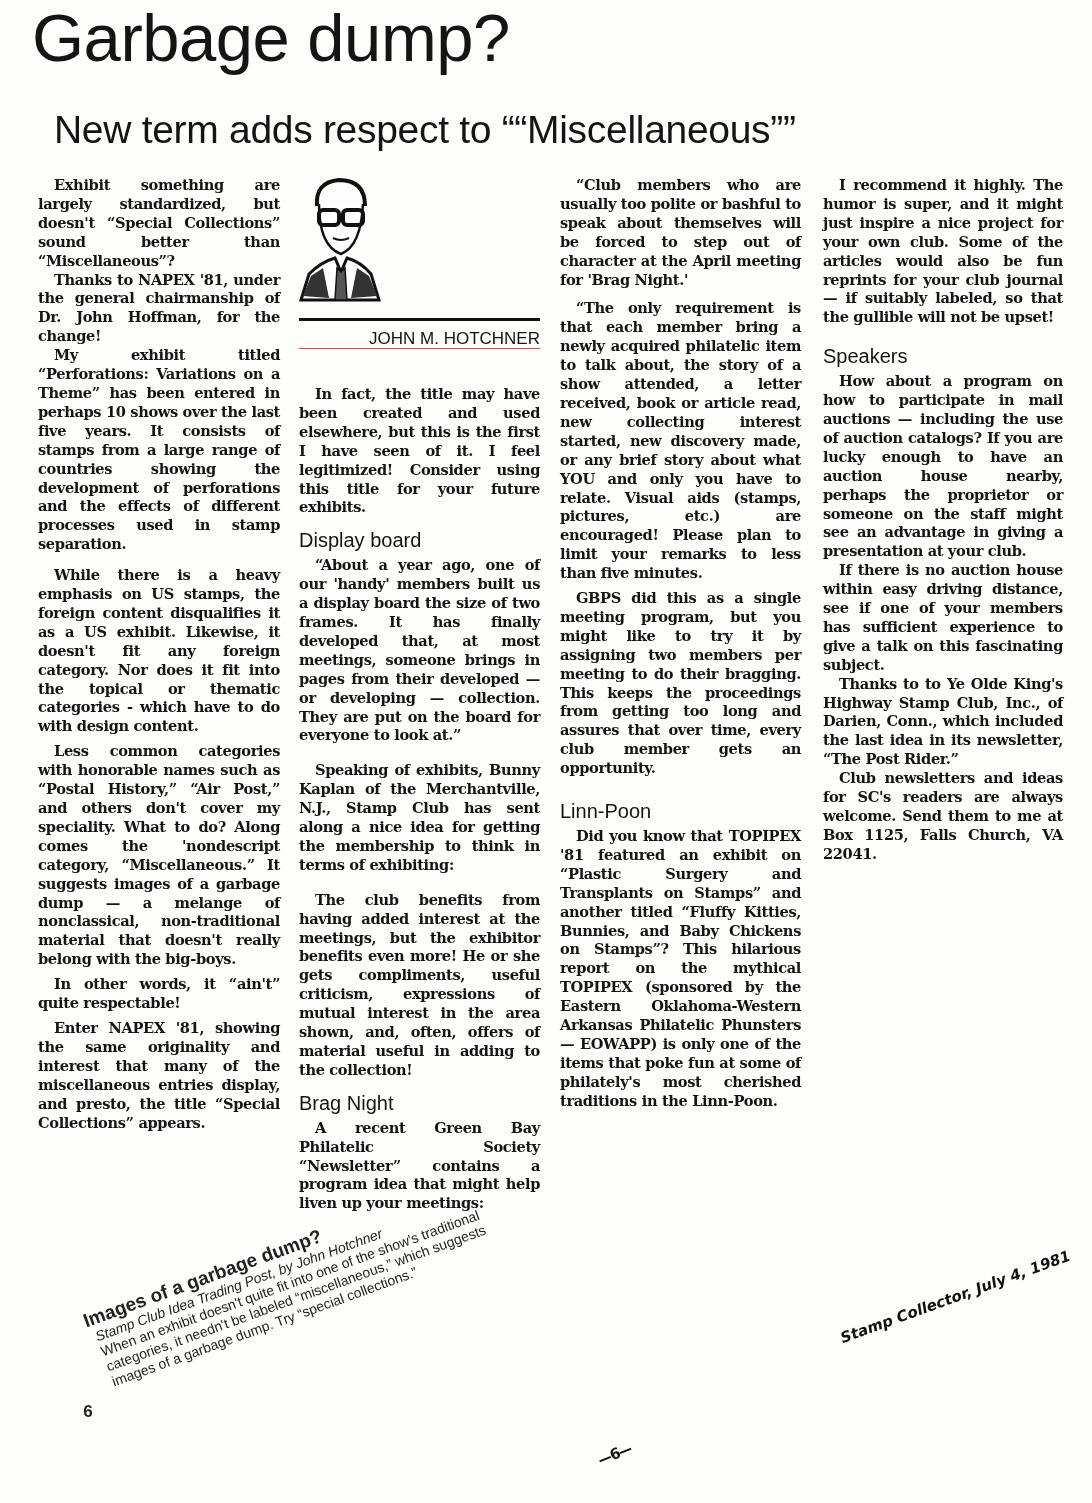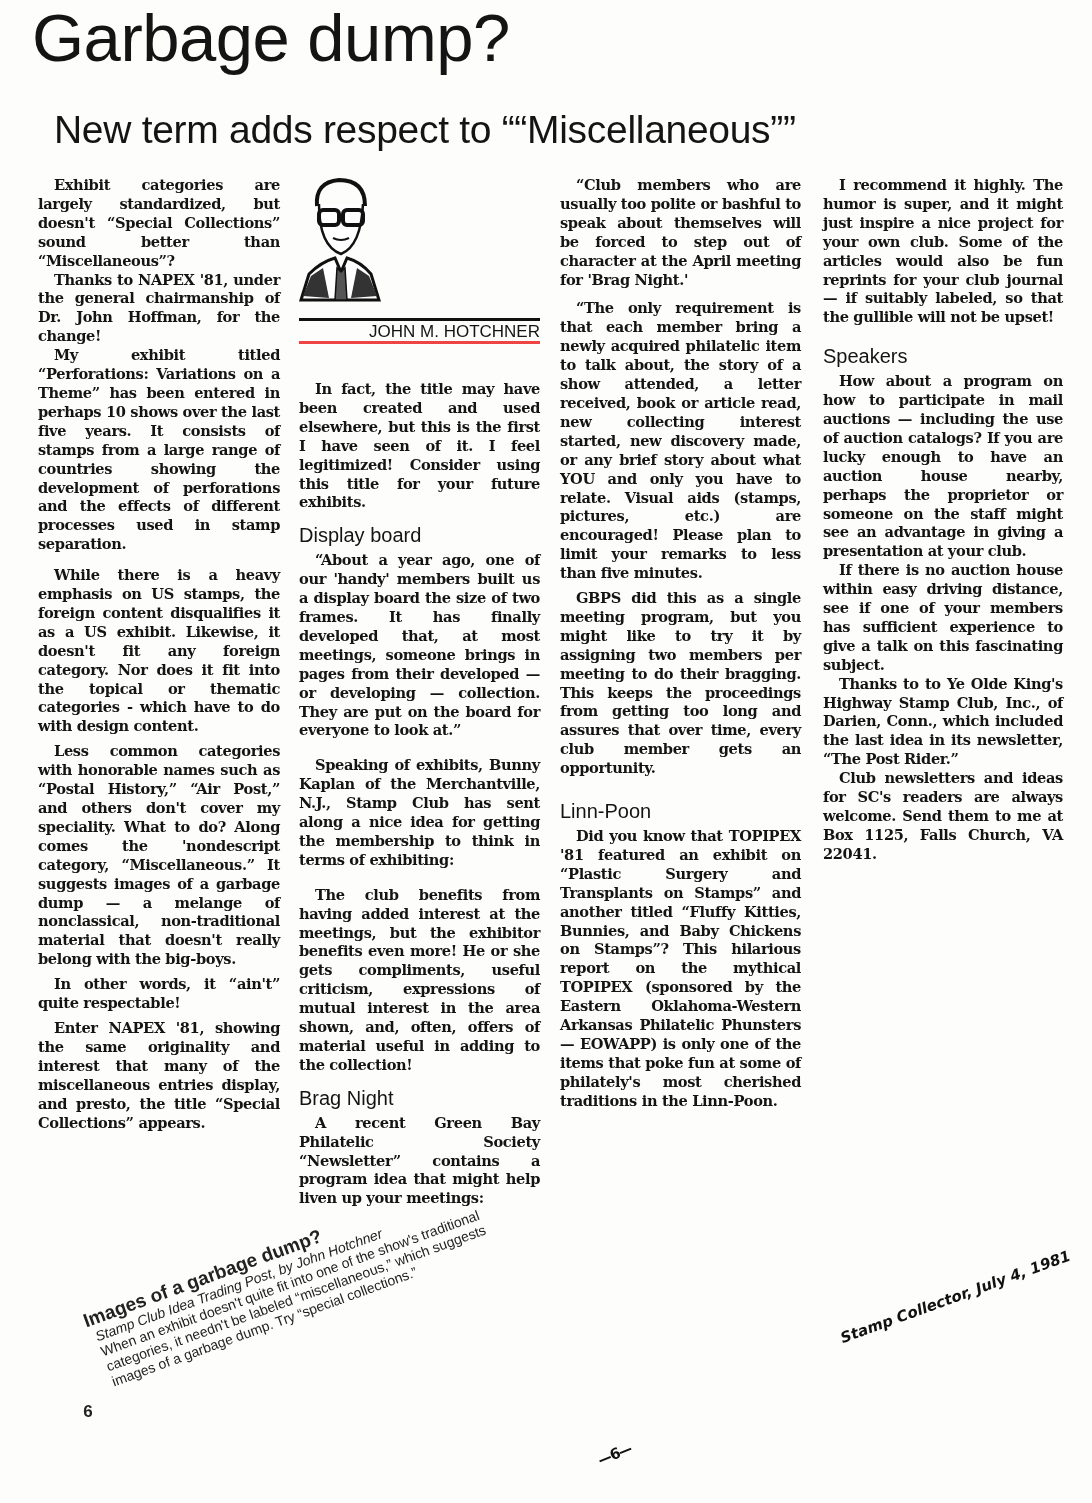--- a/index.html
+++ b/index.html
@@ -35,23 +35,23 @@
   .col4 { left: 823px; width: 240px; }
   .logo {
     display: flex; align-items: flex-start; height: 142px; position: relative;
   }
   .portrait { width: 82px; height: 134px; }
   .logo-title {
     font-family: "Liberation Sans", sans-serif; font-weight: bold; font-size: 26px;
     line-height: 31px; text-align: right; flex: 1; margin-top: 10px; letter-spacing: 0;
   }
   .byline {
-    border-top: 3px solid #111; border-bottom: 3px solid #ef4444;
+    border-top: 3px solid #111; border-bottom: 1px solid #ef4444;
     font-family: "Liberation Sans", sans-serif; font-weight: normal; font-size: 17px;
-    text-align: right; padding: 1px 0 0 0; line-height: 19px; margin-bottom: 36px;
+    text-align: right; padding: 8px 0 0 0; line-height: 19px; margin-bottom: 36px;
     letter-spacing: 0;
   }
   .caption {
     position: absolute; left: 60px; top: 1320px; width: 470px;
     transform: rotate(-20deg); transform-origin: left top;
     font-family: "Liberation Sans", sans-serif; color: #222;
   }
   .caption .num { position: absolute; left: -10px; top: 86px; font-weight: bold; font-size: 17px; transform: rotate(20deg); }
   .caption .ctitle { font-weight: bold; font-size: 19px; line-height: 20px; margin-left: 22px; }
   .caption .cbody { font-size: 14px; line-height: 16px; margin-left: 28px; }
@@ -69,21 +69,21 @@
   }
   .pagemark .dash { display: inline-block; width: 12px; height: 2px; background: #111; vertical-align: middle; }
 </style>
 </head>
 <body>
 
 <h1 class="headline">Garbage dump?</h1>
 <h2 class="subhead">New term adds respect to ““Miscellaneous””</h2>
 
 <div class="col col1">
-  <p class="tight">Exhibit categories are largely standardized, but doesn't “Special Collections” sound better than “Miscellaneous”?</p>
+  <p class="tight">Exhibit something are largely standardized, but doesn't “Special Collections” sound better than “Miscellaneous”?</p>
   <p class="tight">Thanks to NAPEX '81, under the general chairmanship of Dr. John Hoffman, for the change!</p>
   <p class="tight" style="margin-bottom:12px">My exhibit titled “Perforations: Variations on a Theme” has been entered in perhaps 10 shows over the last five years. It consists of stamps from a large range of countries showing the development of perforations and the effects of different processes used in stamp separation.</p>
   <p>While there is a heavy emphasis on US stamps, the foreign content disqualifies it as a US exhibit. Likewise, it doesn't fit any foreign category. Nor does it fit into the topical or thematic categories - which have to do with design content.</p>
   <p>Less common categories with honorable names such as “Postal History,” “Air Post,” and others don't cover my speciality. What to do? Along comes the 'nondescript category, “Miscellaneous.” It suggests images of a garbage dump — a melange of nonclassical, non-traditional material that doesn't really belong with the big-boys.</p>
   <p>In other words, it “ain't” quite respectable!</p>
   <p>Enter NAPEX '81, showing the same originality and interest that many of the miscellaneous entries display, and presto, the title “Special Collections” appears.</p>
 </div>
 
 <div class="col col2">
   <div class="logo">

